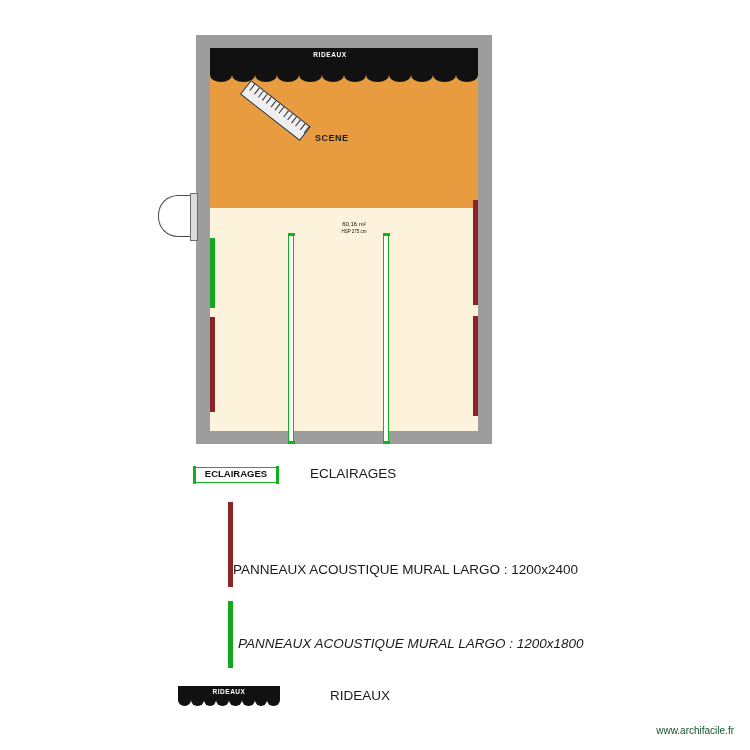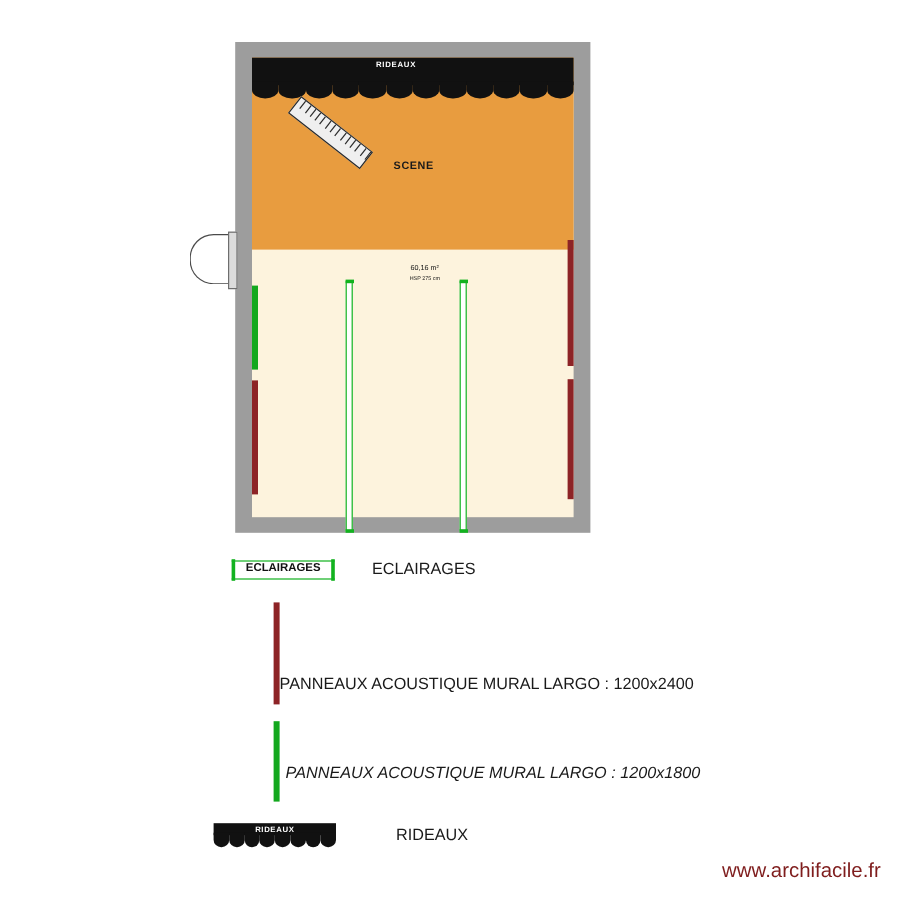--- a/index.html
+++ b/index.html
@@ -28,21 +28,21 @@
     background:#fdf3dd;
   }
   .scene-zone{
     position:absolute;
     left:14px; top:13px;
     width:268px; height:160px;
     background:#e89c3f;
   }
   .scene-label{
     position:absolute;
-    left:132px; top:98px;
+    left:119px; top:98px;
     font-size:9px;font-weight:bold;color:#1a1a1a;
     letter-spacing:.5px;
     text-align:center;
   }
   .curtain-strip{
     position:absolute;
     left:14px; top:13px;
     width:268px; height:23px;
     background:#111;
   }
@@ -208,21 +208,21 @@
   }
   #leg-rid .word{
     position:absolute;left:0;top:0;width:102px;
     text-align:center;line-height:11px;
     font-size:6.5px;font-weight:bold;color:#fff;letter-spacing:.5px;
   }
 
   #footer{
     position:absolute;
     right:16px; bottom:14px;
-    font-size:17px;color:#7f1d1d;
+    font-size:10px;color:#14532d;
   }
 </style>
 </head>
 <body>
 
 <div id="plan">
 
   <div class="wall-outer"></div>
   <div class="room-inner"></div>
   <div class="scene-zone"></div>

